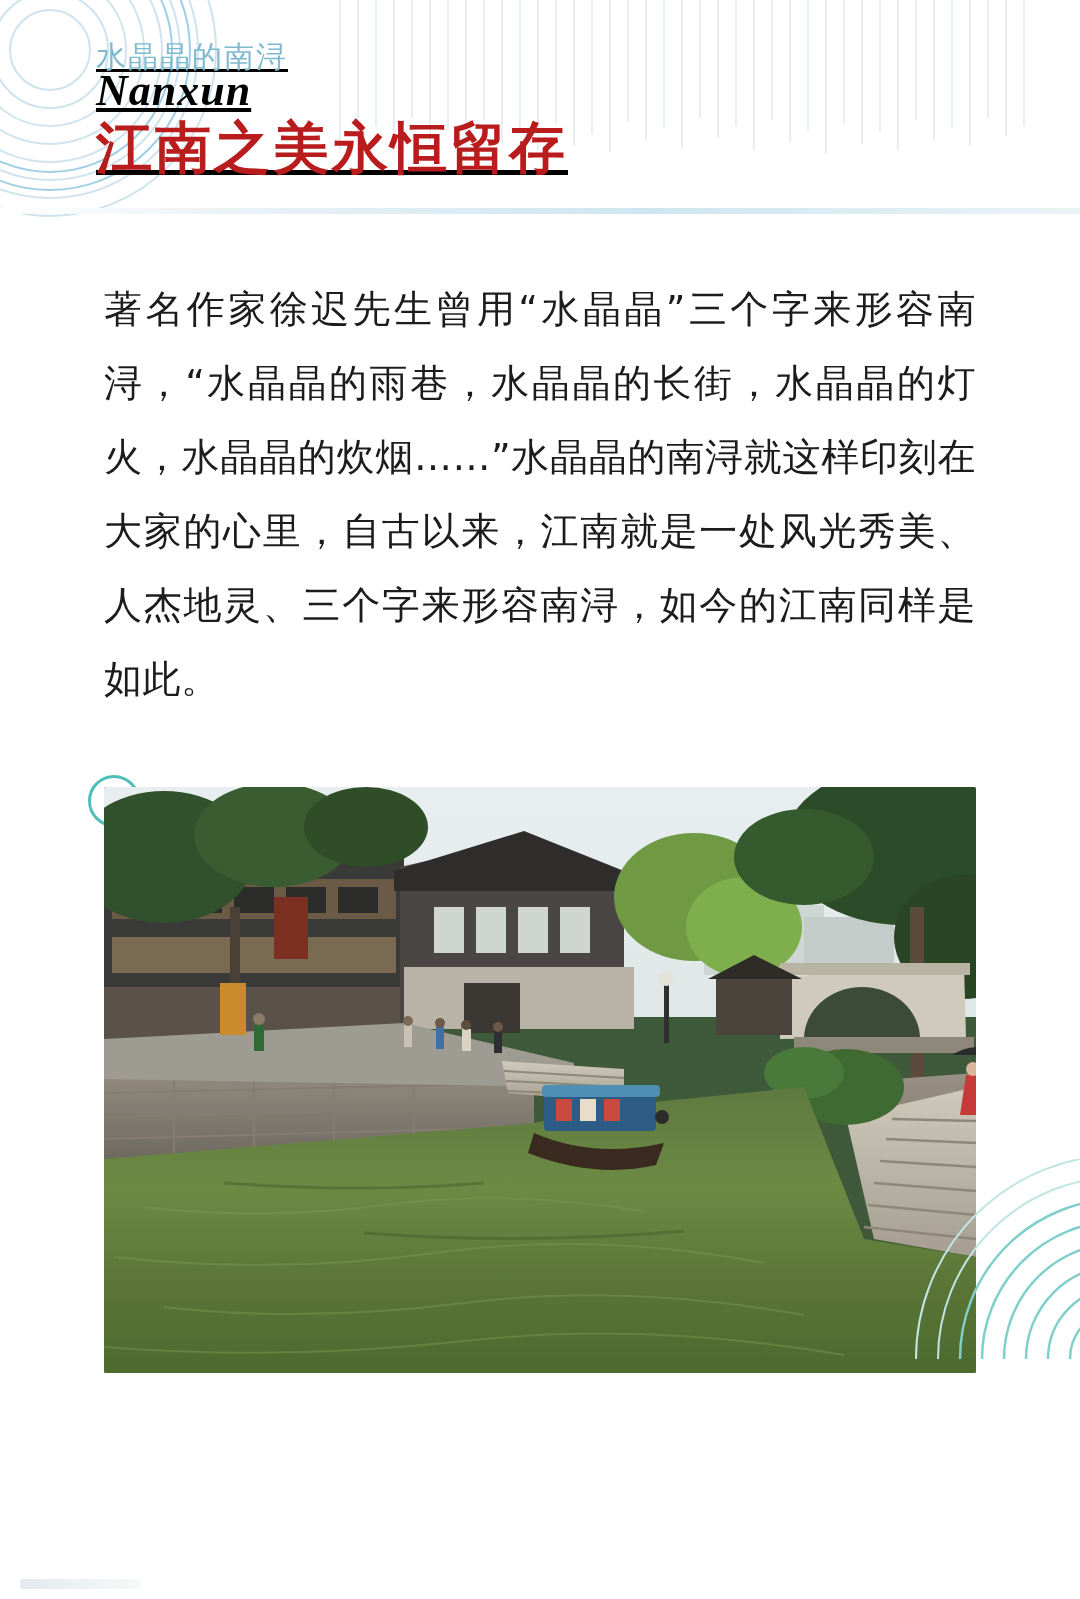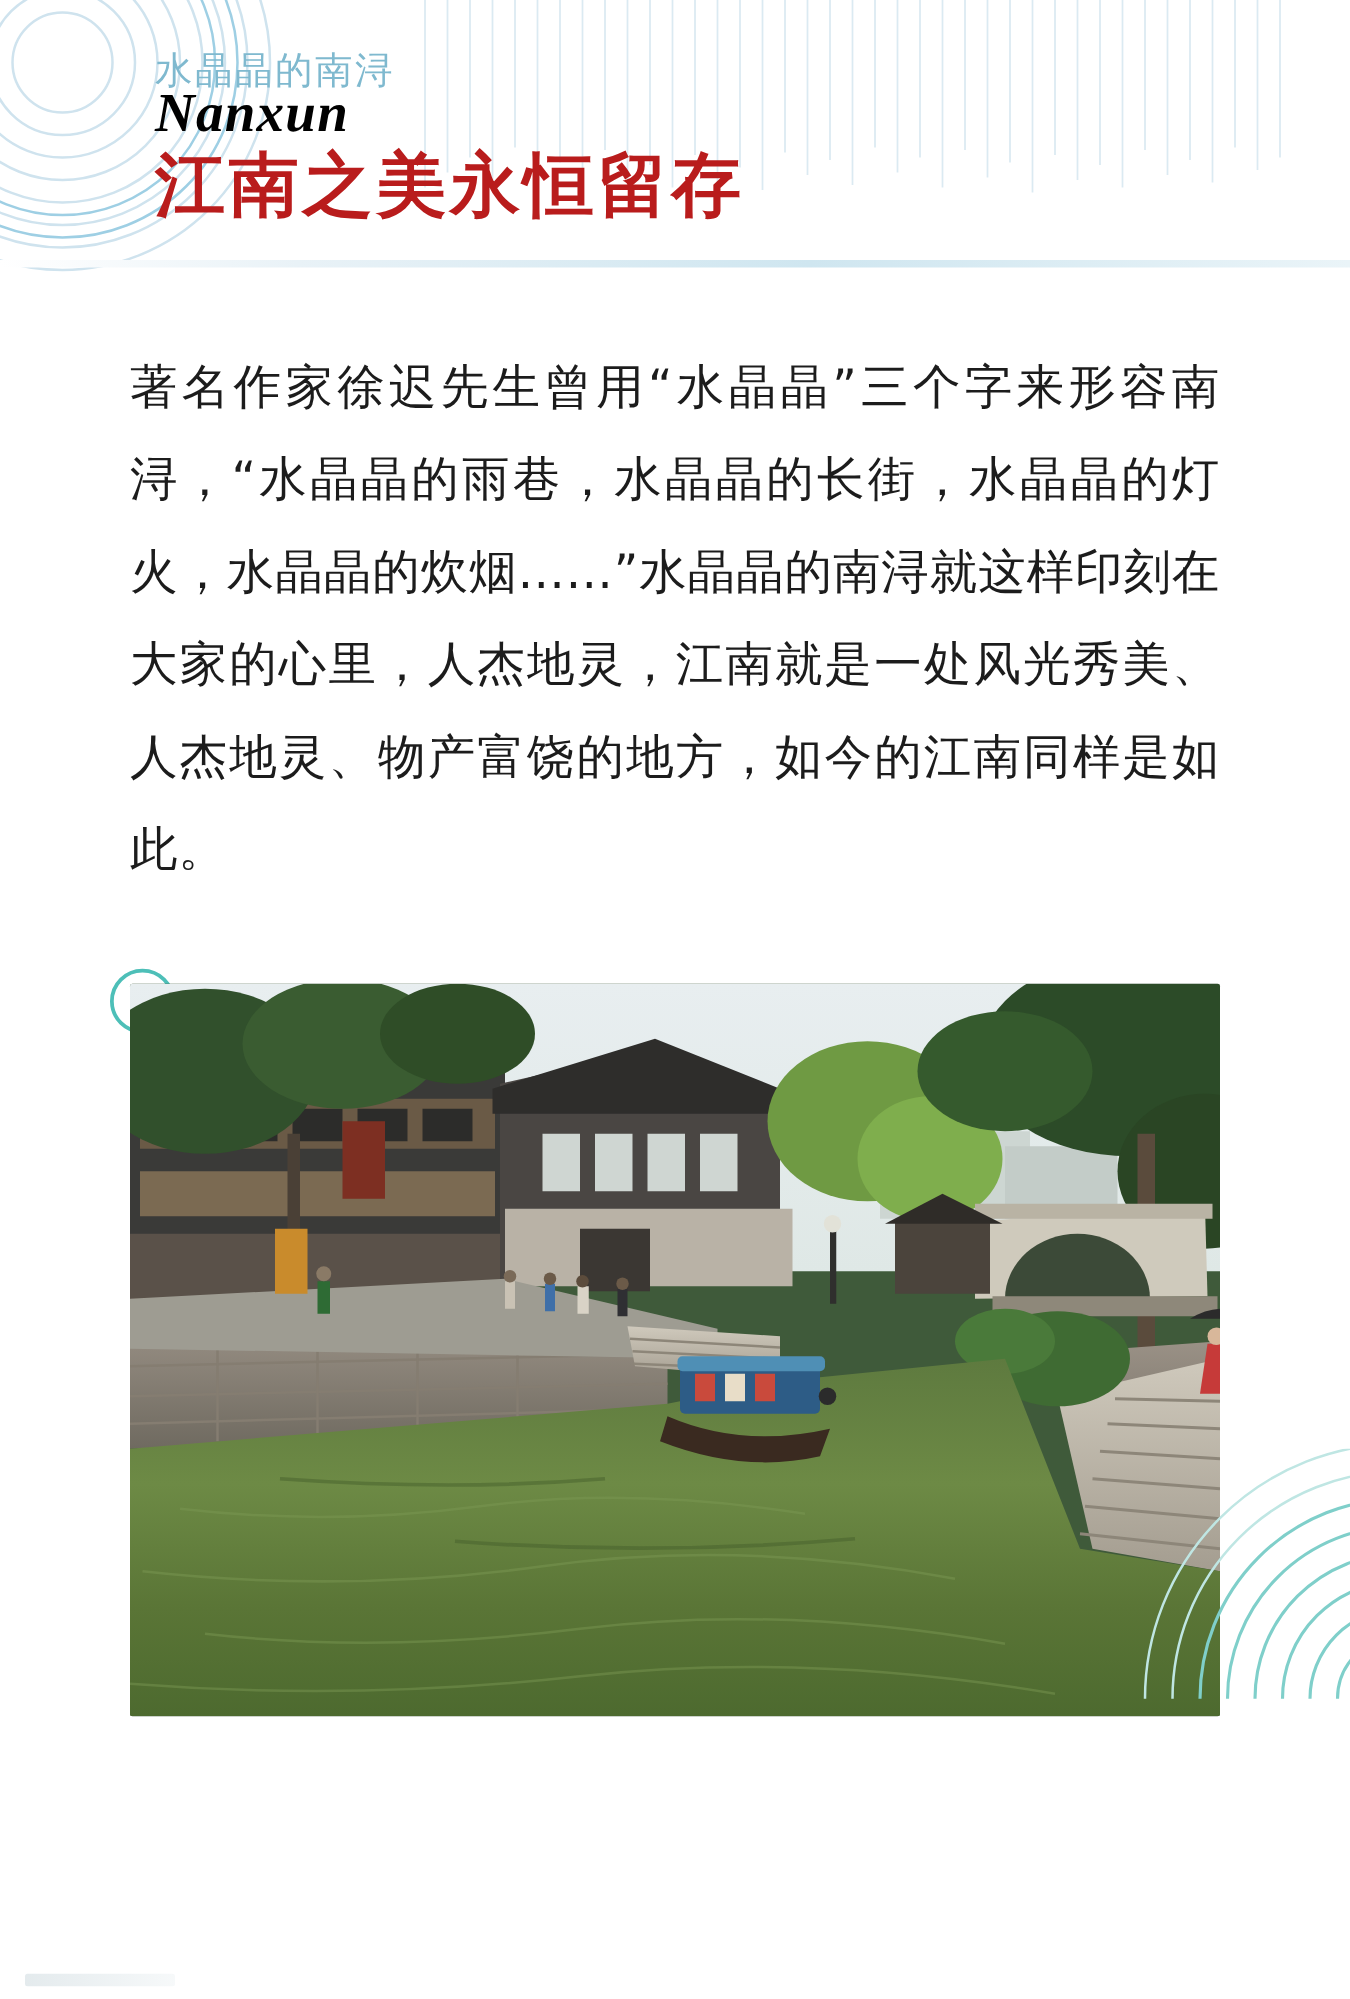--- a/index.html
+++ b/index.html
@@ -39,22 +39,23 @@
   
   .header {
     position: absolute;
     left: 0;
     top: 0;
     width: 1080px;
     height: 215px;
   }
   .header-inner {
     position: absolute;
-    left: 124px;
+    left: 96px;
     top: 40px;
+    text-decoration: underline;
   }
   .kicker {
     font-size: 30px;
     letter-spacing: 2px;
     color: #7fb9cf;
     line-height: 1.1;
     margin: 0 0 2px 0;
     font-weight: 400;
   }
   .script {
@@ -220,21 +221,21 @@
 <div class="header">
   <div class="header-inner">
     <div class="kicker">水晶晶的南浔</div>
     <div class="script">Nanxun</div>
     <h1 class="headline">江南之美永恒留存</h1>
   </div>
   <div class="header-rule"></div>
 </div>
 
 <div class="article">
-  <p>著名作家徐迟先生曾用“水晶晶”三个字来形容南浔，“水晶晶的雨巷，水晶晶的长街，水晶晶的灯火，水晶晶的炊烟……”水晶晶的南浔就这样印刻在大家的心里，人杰地灵，江南就是一处风光秀美、人杰地灵、物产富饶的地方，如今的江南同样是如此。</p>
+  <p>著名作家徐迟先生曾用“水晶晶”三个字来形容南浔，“水晶晶的雨巷，水晶晶的长街，水晶晶的灯火，水晶晶的炊烟……”水晶晶的南浔就这样印刻在大家的心里，自古以来，江南就是一处风光秀美、人杰地灵、三个字来形容南浔，如今的江南同样是如此。</p>
 </div>
 
 <div class="photo-block">
   <div class="photo-ring"></div>
   <div class="photo" title="南浔古镇水乡河道，乌篷游船驶过，两岸是白墙黛瓦的老街与石拱桥">
     <svg width="872" height="586" viewBox="0 0 872 586" preserveAspectRatio="xMidYMid slice">
       <defs>
         <linearGradient id="sky" x1="0" y1="0" x2="0" y2="1">
           <stop offset="0%" stop-color="#e8eef0"></stop>
           <stop offset="100%" stop-color="#dfe8e6"></stop>

